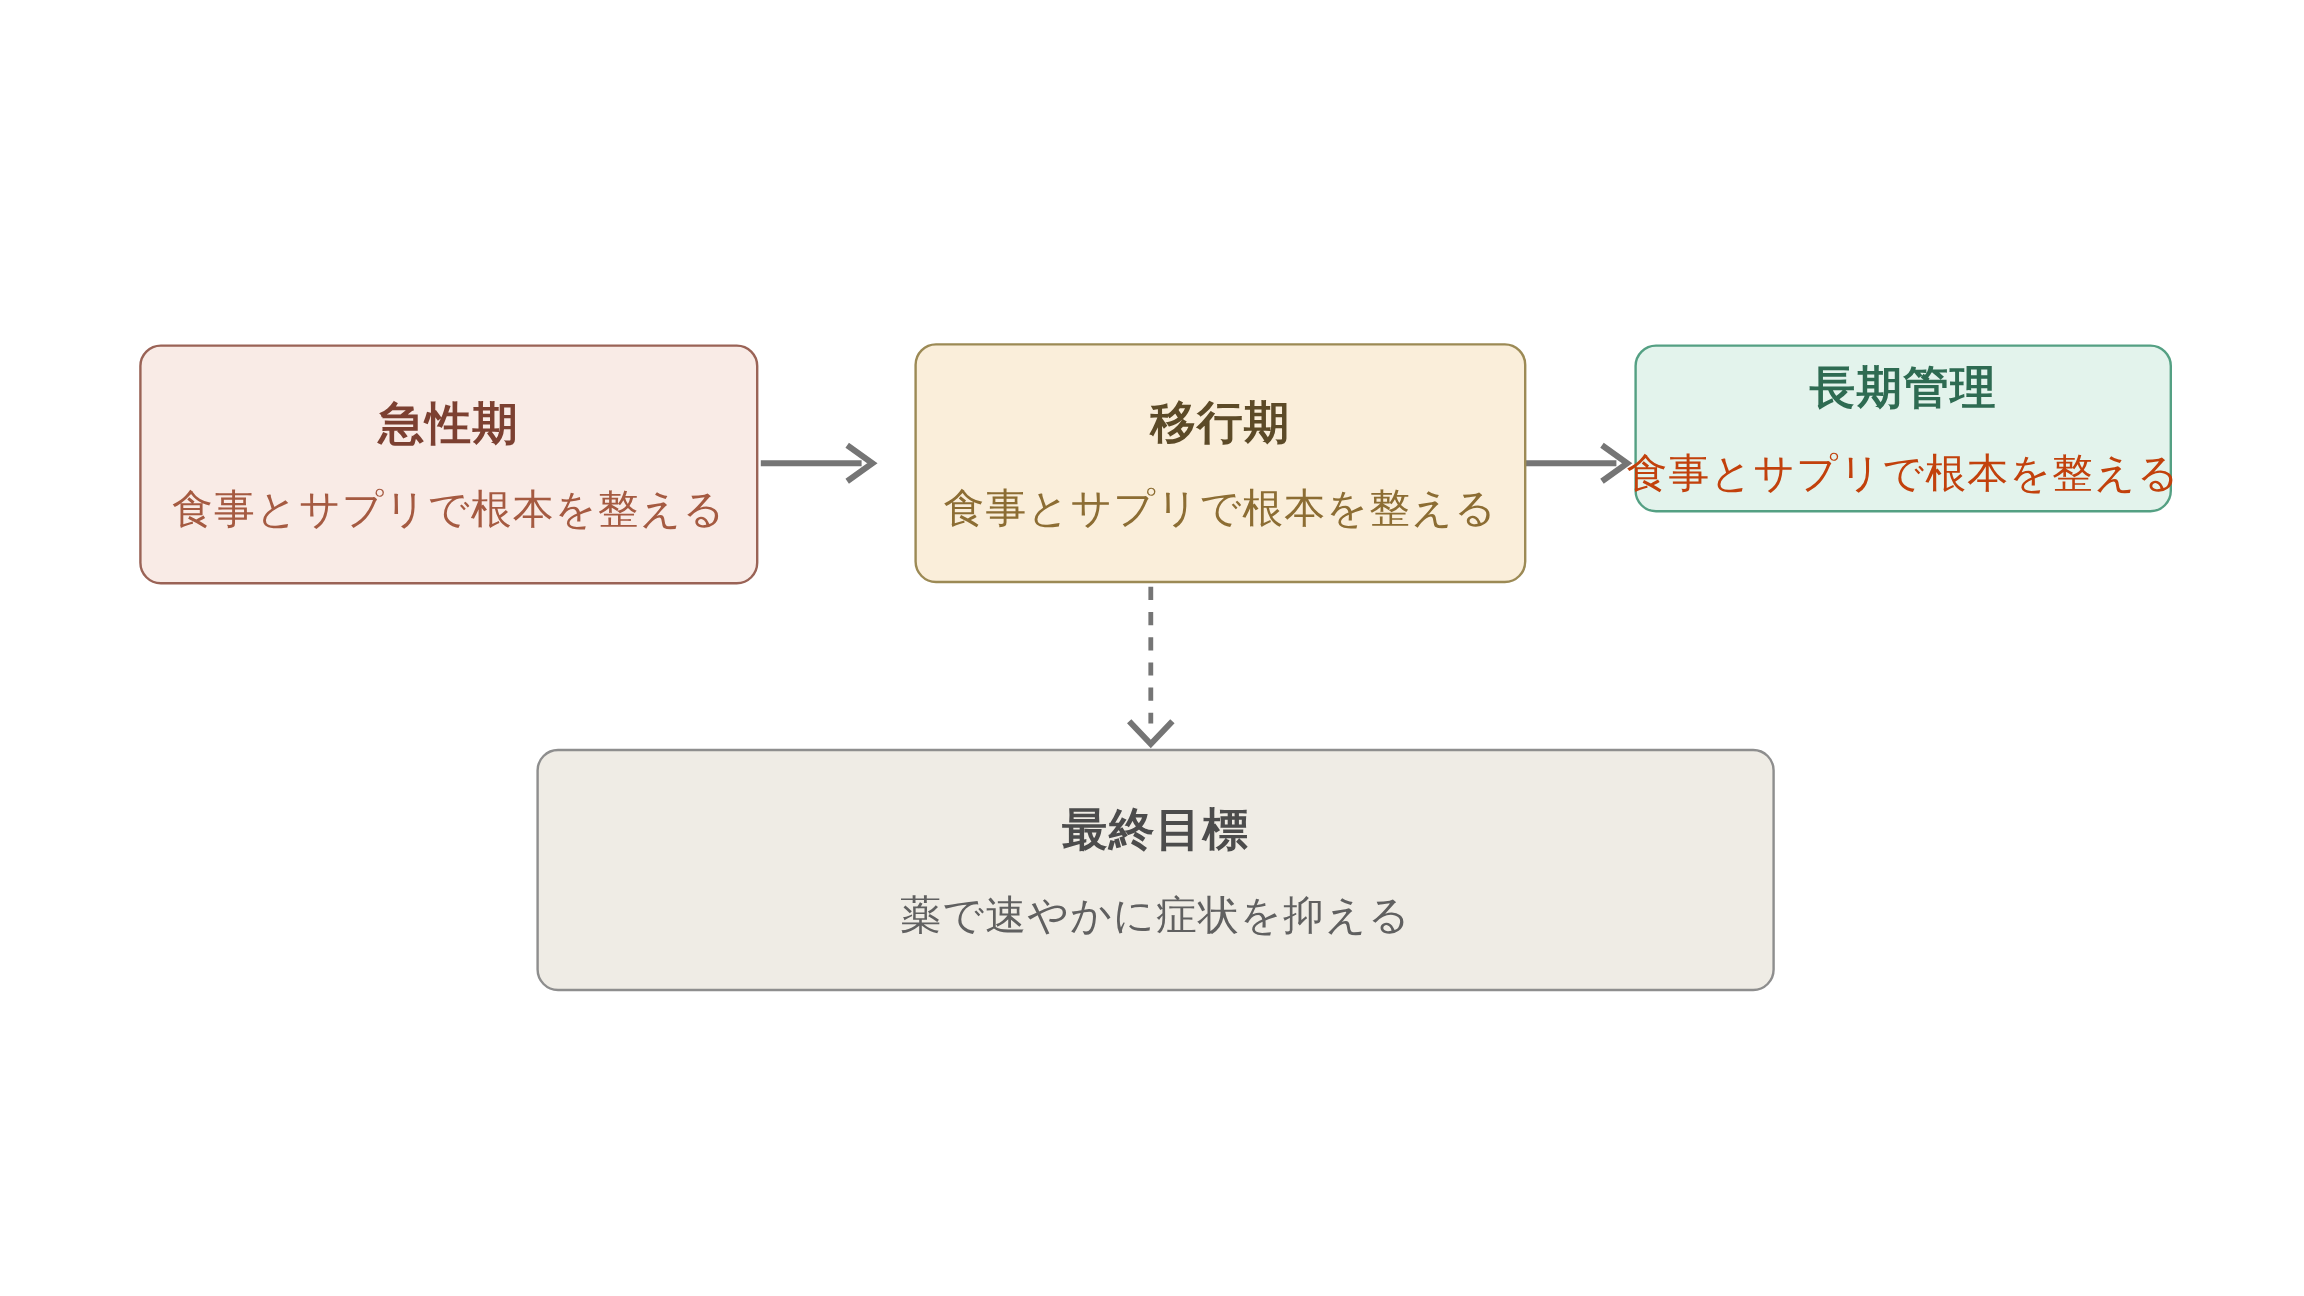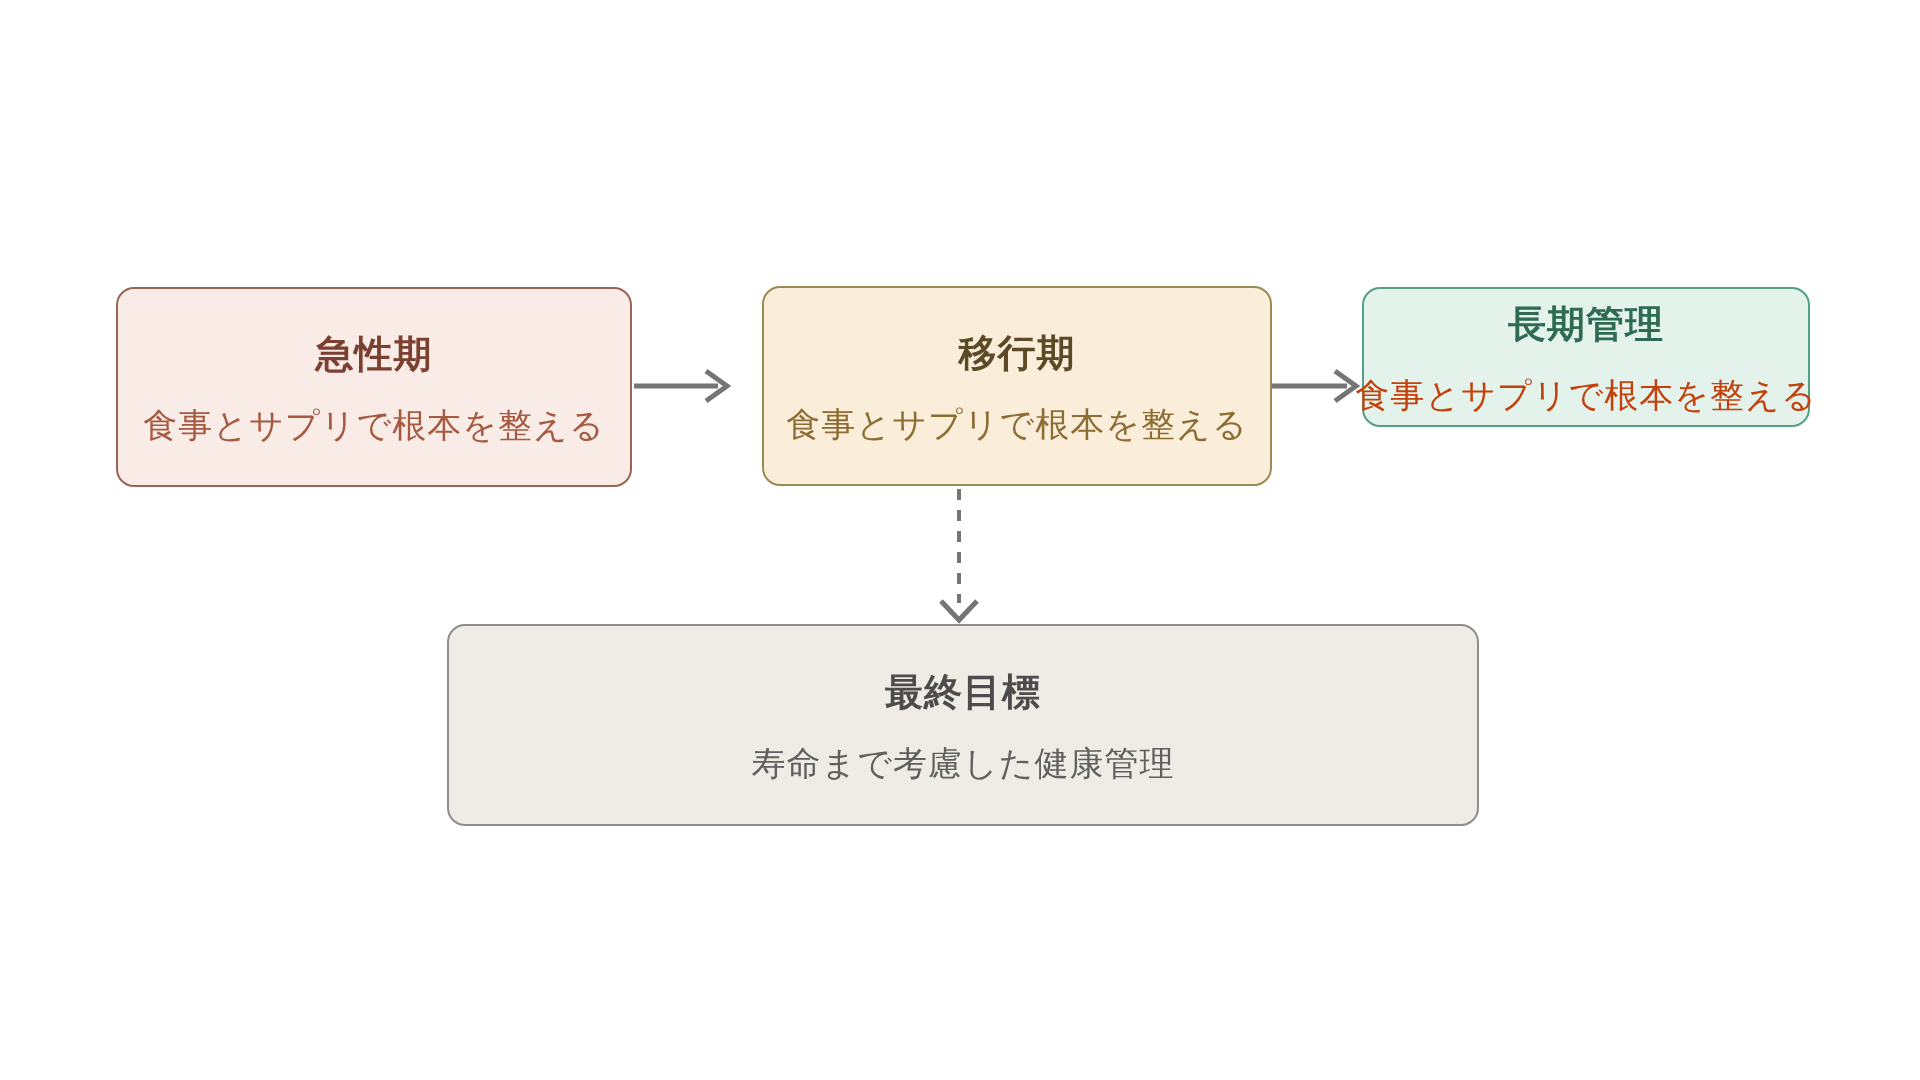--- a/index.html
+++ b/index.html
@@ -88,16 +88,16 @@
     <div class="node-subtitle" style="color: rgb(140, 109, 51);">食事とサプリで根本を整える</div>
   </div>
 
   <div class="node node-longterm" style="background: rgb(227, 243, 236); border-color: rgb(84, 160, 131);">
     <div class="node-title" style="color: rgb(46, 107, 82);">長期管理</div>
     <div class="node-subtitle" style="color: #c2410c; font-family: Liberation Serif, serif;">食事とサプリで根本を整える</div>
   </div>
 
   <div class="node node-goal" style="background: rgb(239, 236, 229); border-color: rgb(142, 142, 142);">
     <div class="node-title" style="color: rgb(76, 76, 76);">最終目標</div>
-    <div class="node-subtitle" style="color: rgb(96, 96, 96);">寿命まで考慮した健康管理</div>
+    <div class="node-subtitle" style="color: rgb(96, 96, 96);">薬で速やかに症状を抑える</div>
   </div>
 
 </div>
 
 </body></html>

